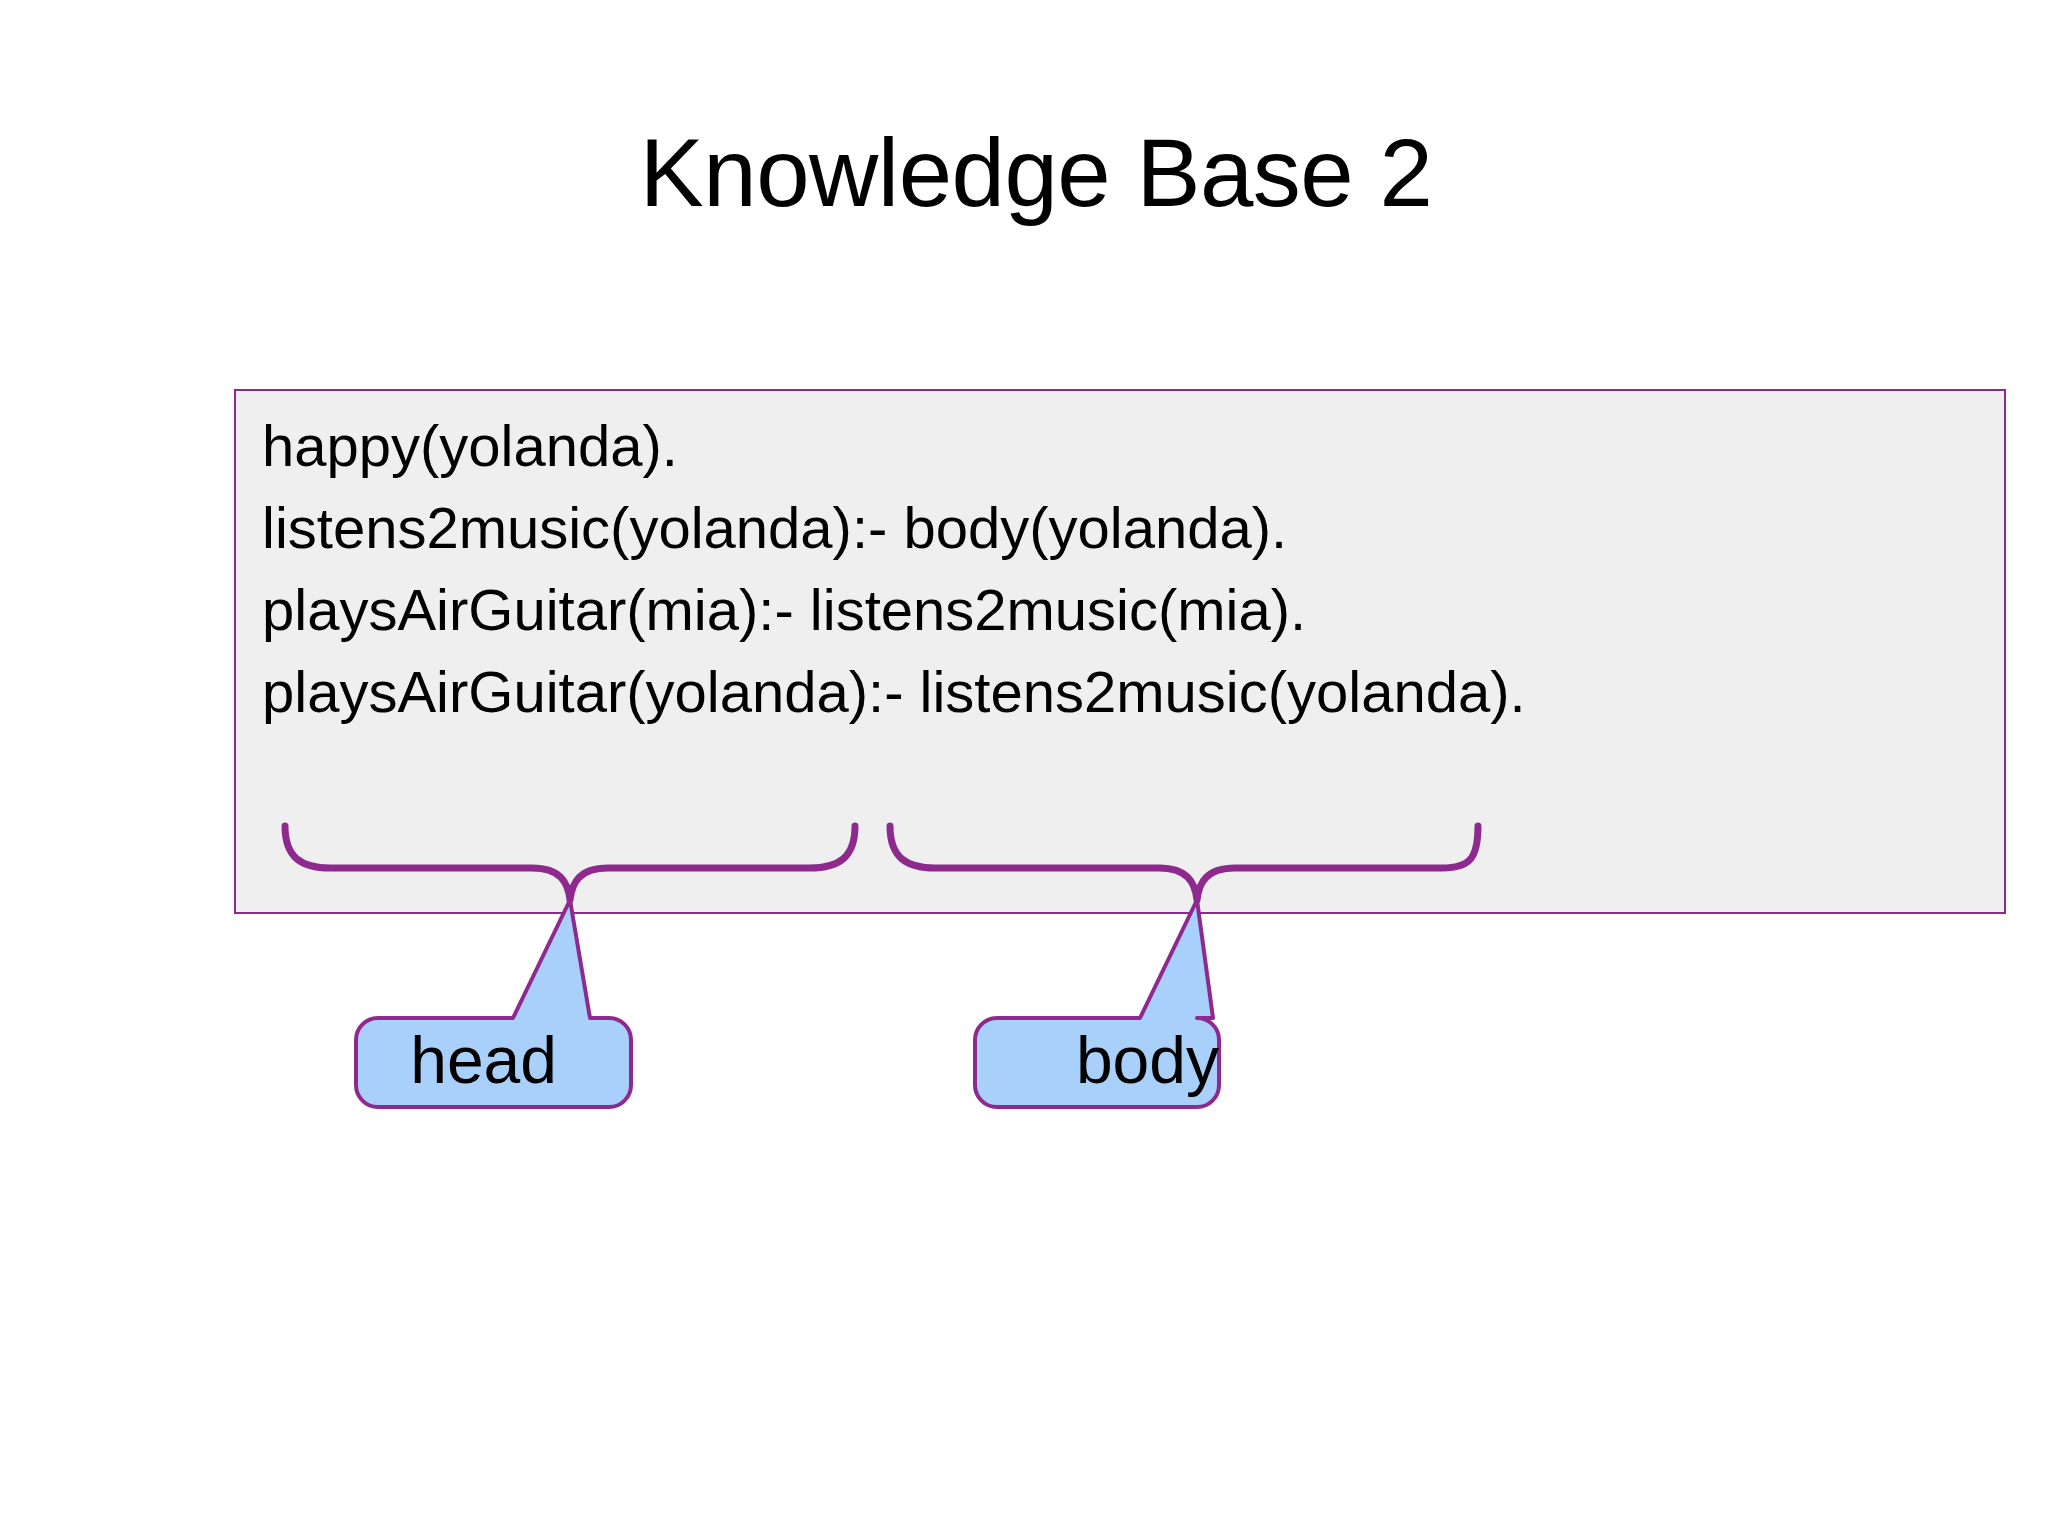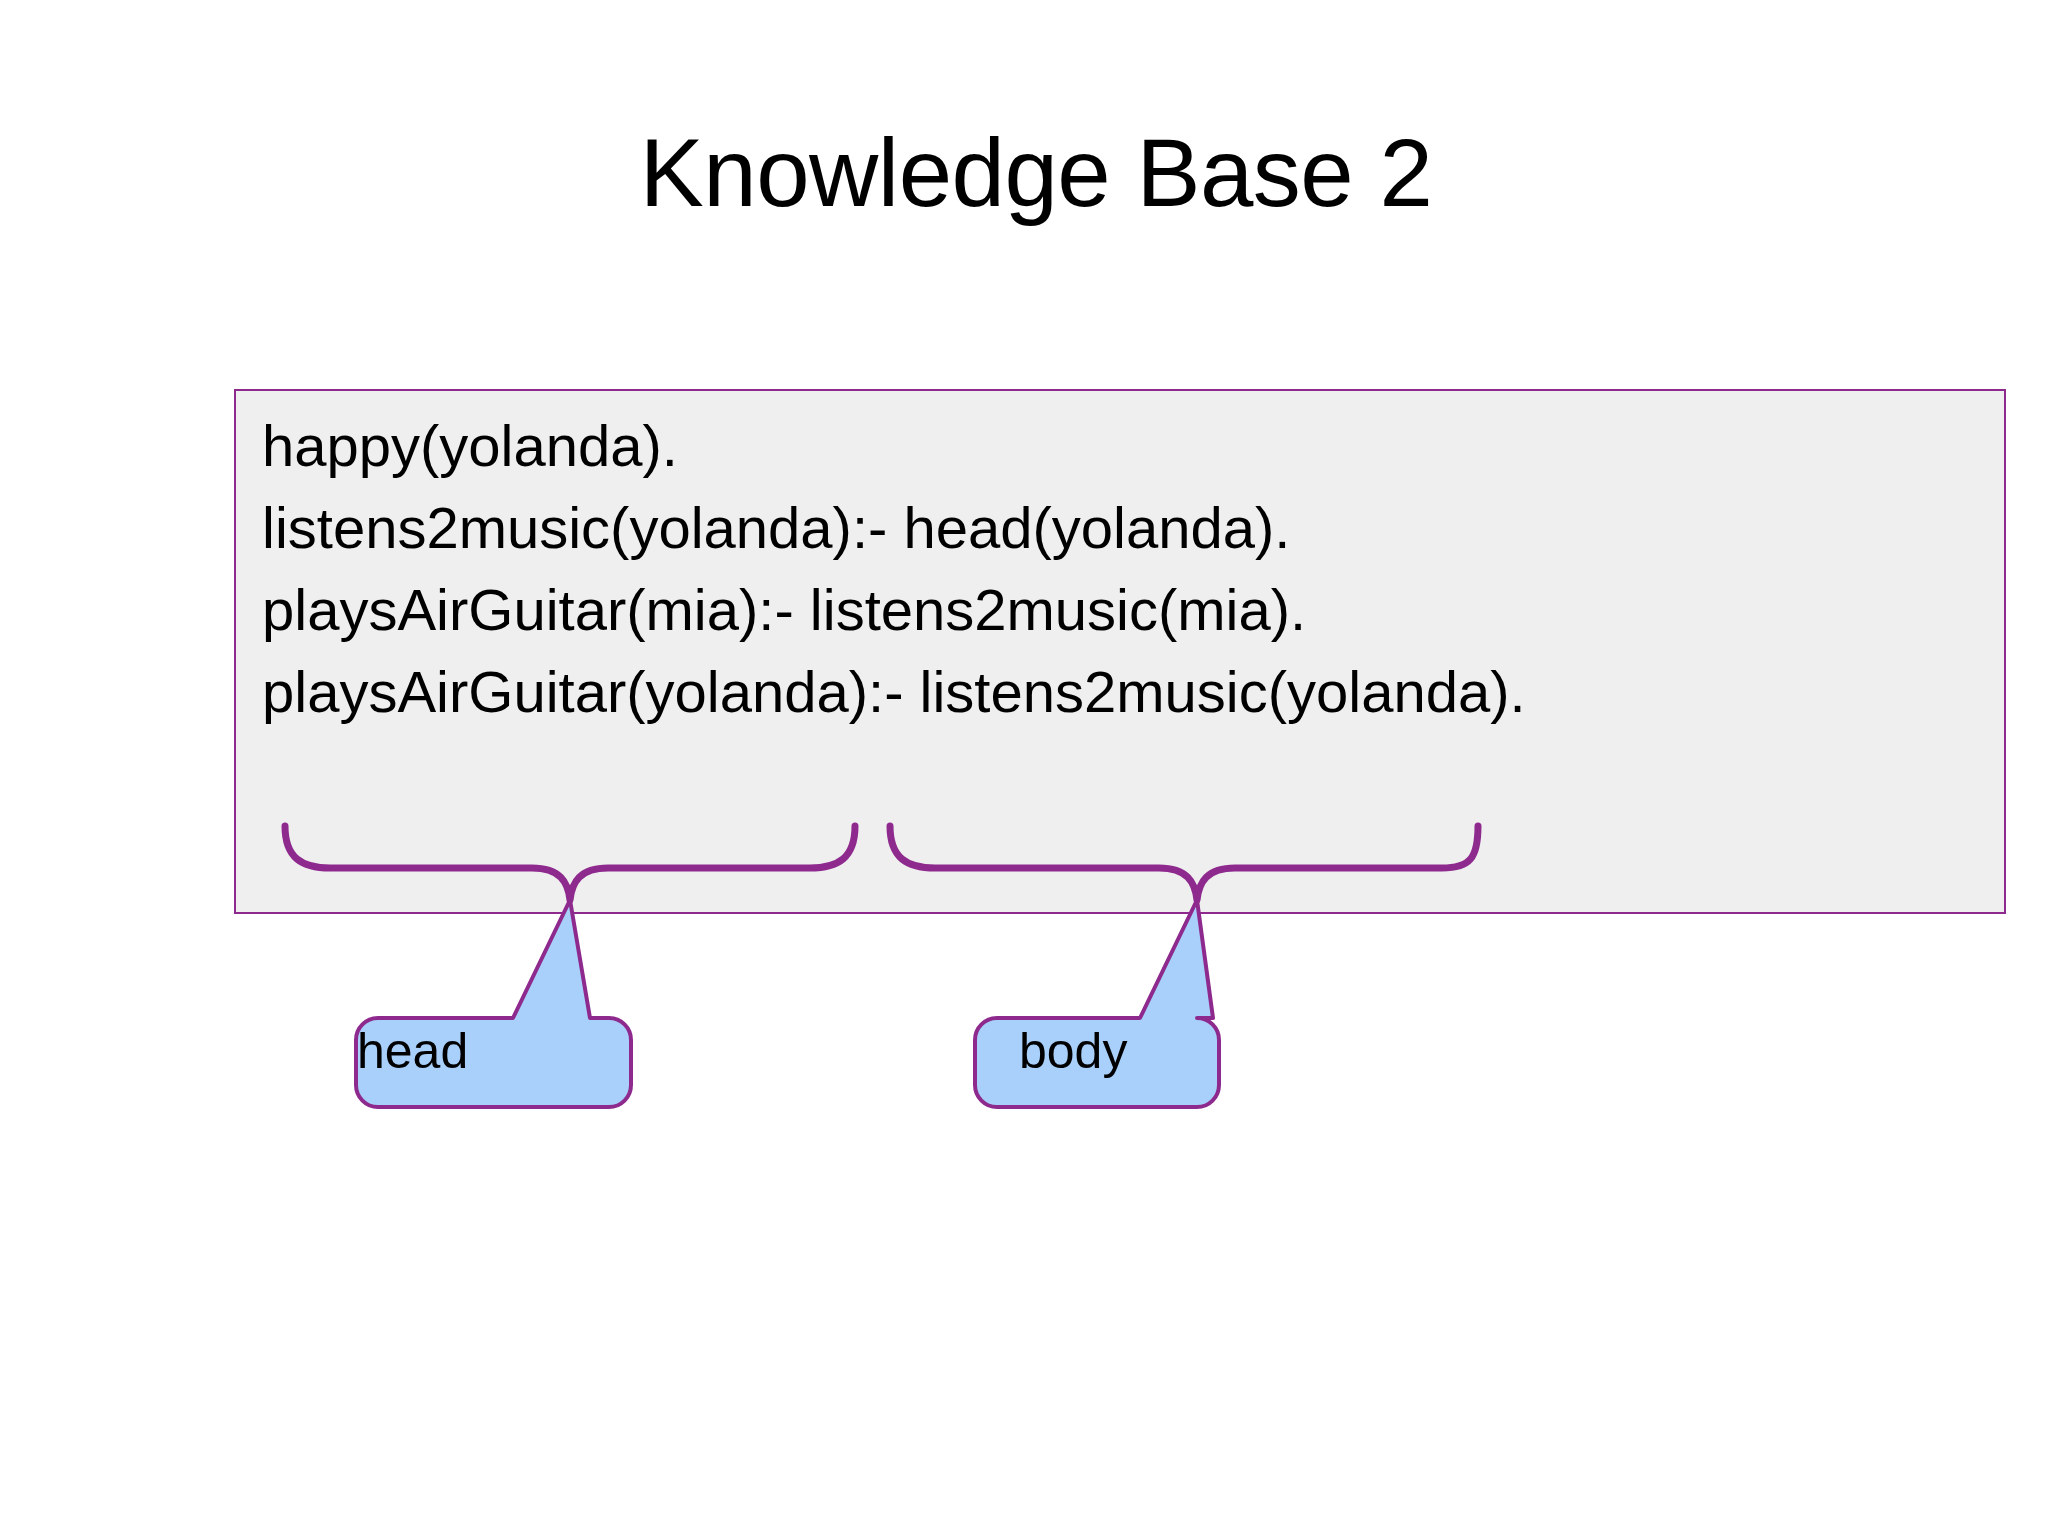--- a/index.html
+++ b/index.html
@@ -69,24 +69,24 @@
     position: absolute;
     left: 0; top: 0;
     width: 2048px;
     height: 1536px;
     pointer-events: none;
   }
 
   
   .callout-label {
     position: absolute;
-    font-size: 50px;
+    font-size: 66px;
     color: #000000;
     white-space: nowrap;
-    text-align: left;
+    text-align: right;
   }
   #callout-head-label {
     left: 345px;
     top: 1022px;
     width: 200px;
   }
   #callout-body-label {
     left: 1007px;
     top: 1022px;
     width: 200px;
@@ -96,21 +96,21 @@
 <body>
 
 <div id="slide">
 
   <div id="slide-title">Knowledge Base 2</div>
 
   <div id="kb-box"></div>
 
   <div id="kb-lines">
     <div class="kb-line">happy(yolanda).</div>
-    <div class="kb-line">listens2music(yolanda):- head(yolanda).</div>
+    <div class="kb-line">listens2music(yolanda):- body(yolanda).</div>
     <div class="kb-line">playsAirGuitar(mia):- listens2music(mia).</div>
     <div class="kb-line">playsAirGuitar(yolanda):- listens2music(yolanda).</div>
   </div>
 
   <svg id="annotation-layer" viewBox="0 0 2048 1536">
 
     <path d="M 273 826
              C 273 858, 290 868, 318 868
              L 520 868
              C 548 868, 556 882, 558 900

